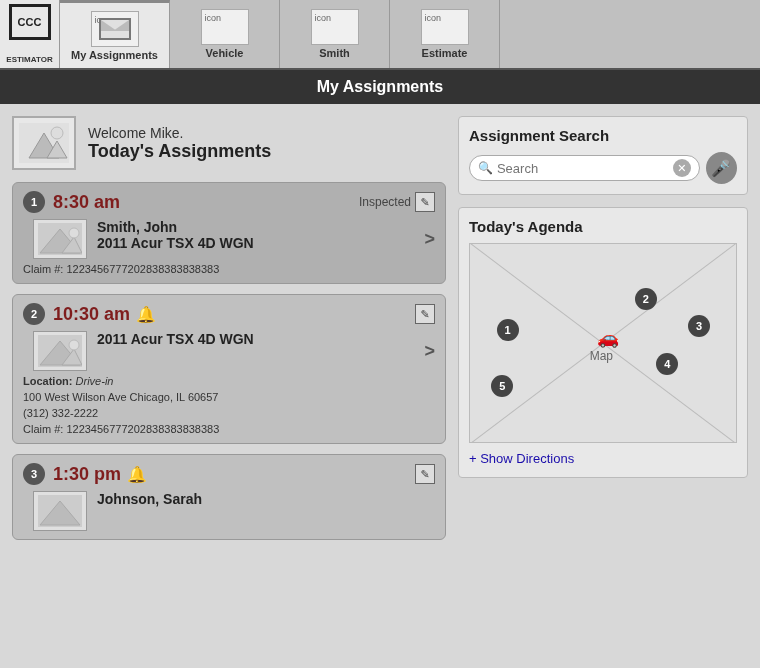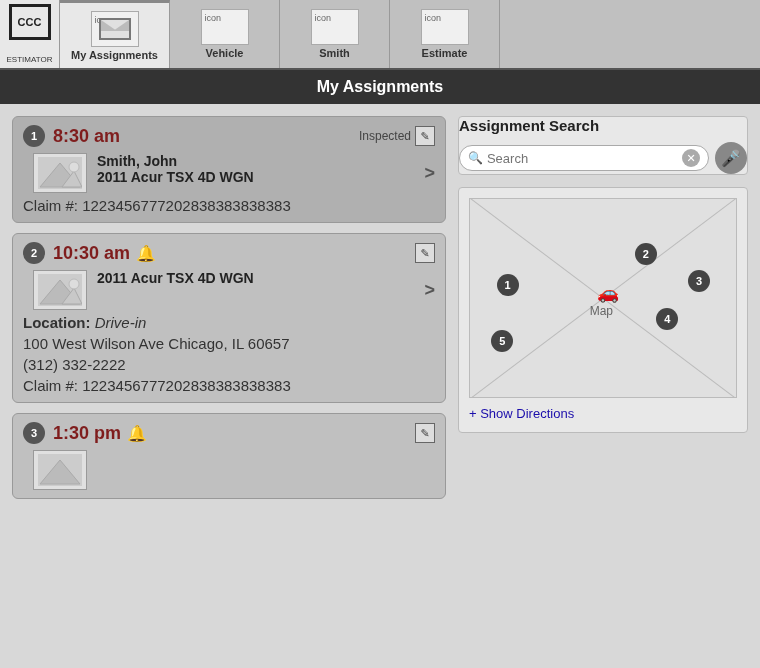--- a/index.html
+++ b/index.html
@@ -36,21 +36,21 @@
       font-size: 11px;
       font-weight: bold;
       color: #222;
       line-height: 1;
       text-align: left;
     }
     .estimator-label {
       font-size: 8px;
       color: #333;
       margin-top: 15px;
-      font-weight: normal;
+      font-weight: bold;
     }
     .nav-tab {
       display: flex;
       flex-direction: column;
       align-items: center;
       justify-content: center;
       width: 110px;
       padding: 6px 8px;
       cursor: pointer;
       border-right: 1px solid #999;
@@ -250,40 +250,41 @@
       color: #222;
     }
     .card-arrow {
       font-size: 18px;
       font-weight: bold;
       color: #555;
       margin-left: 6px;
       align-self: center;
     }
     .card-detail {
-      font-size: 15px;
+      font-size: 11px;
       color: #333;
       margin-top: 4px;
     }
     .card-detail span.label { font-weight: bold; }
 
     
     .assignment-card.highlighted {
       background: #b0b0b0;
     }
 
     
     .right-panel {
       width: 290px;
       flex-shrink: 0;
     }
     .search-section {
       background: #e8e8e8;
       border: 1px solid #bbb;
       border-radius: 4px;
+      padding: 10px;
       margin-bottom: 12px;
     }
     .search-title {
       font-size: 15px;
       font-weight: bold;
       color: #222;
       margin-bottom: 8px;
     }
     .search-bar {
       display: flex;
@@ -458,20 +459,34 @@
 </nav>
 
 <div class="page-header">
   <span>My Assignments</span>
 </div>
 
 <div class="main-content">
 
   <div class="left-panel">
 
+    <div class="welcome-section">
+      <div class="welcome-image">
+        <svg class="mountain-icon" viewBox="0 0 50 40">
+          <rect x="0" y="0" width="50" height="40" fill="#e0e0e0"></rect>
+          <polygon points="10,35 25,10 40,35" fill="#bbb" stroke="#999" stroke-width="1"></polygon>
+          <polygon points="28,35 38,18 48,35" fill="#ccc" stroke="#999" stroke-width="1"></polygon>
+          <circle cx="38" cy="10" r="6" fill="#ddd" stroke="#bbb" stroke-width="1"></circle>
+        </svg>
+      </div>
+      <div class="welcome-text">
+        <div class="greeting">Welcome Mike.</div>
+        <div class="today-title">Today's Assignments</div>
+      </div>
+    </div>
 
     <div class="assignment-card highlighted">
       <div class="card-header">
         <div class="card-number">1</div>
         <span class="card-time">8:30 am</span>
         <div class="card-status">
           <span>Inspected</span>
           <div class="edit-icon">✎</div>
         </div>
       </div>
@@ -541,40 +556,44 @@
           <div class="edit-icon">✎</div>
         </div>
       </div>
       <div class="card-body">
         <div class="card-thumb">
           <svg width="44" height="32" viewBox="0 0 44 32">
             <rect width="44" height="32" fill="#ccc"></rect>
             <polygon points="2,30 22,6 42,30" fill="#bbb" stroke="#aaa" stroke-width="1"></polygon>
           </svg>
         </div>
+        <div class="card-info">
+          <div class="card-name">Johnson, Sarah</div>
+        </div>
       </div>
     </div>
 
   </div>
 
   <div class="right-panel">
 
     <div class="search-section">
       <div class="search-title">Assignment Search</div>
       <div class="search-bar">
         <div class="search-input-wrap">
           <span class="search-icon-sym">🔍</span>
           <input class="search-input" type="text" placeholder="Search" style="">
           <div class="clear-btn">✕</div>
         </div>
         <button class="mic-btn">🎤</button>
       </div>
     </div>
 
     <div class="agenda-section">
+      <div class="agenda-title">Today's Agenda</div>
       <div class="map-container">
 
         <div class="map-line map-diag1"></div>
         <div class="map-line map-diag2"></div>
 
         <span class="map-label">Map</span>
 
         <span class="map-car">🚗</span>
 
         <div class="map-dot" style="top:38%;left:10%;">1</div>

